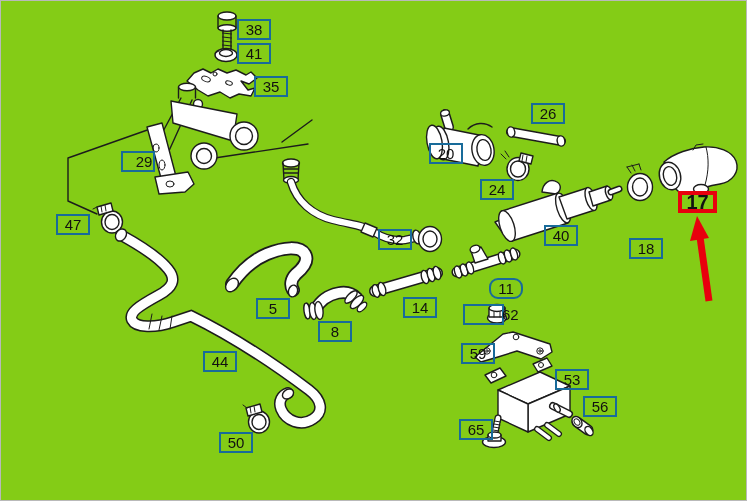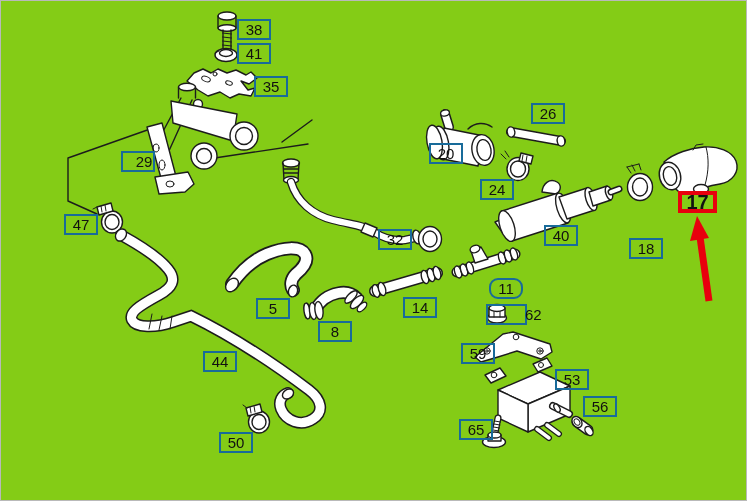--- a/index.html
+++ b/index.html
@@ -262,32 +262,32 @@
     <g>
       <line x1="708" y1="300" x2="699" y2="236" stroke="#e8000d" stroke-width="7"></line>
       <polygon points="696,215 708,237 689,240" fill="#e8000d"></polygon>
     </g>
   </svg>
 
   <div class="plabel" style="left:236px;top:18px;">38</div>
   <div class="plabel" style="left:236px;top:42px;">41</div>
   <div class="plabel" style="left:253px;top:75px;">35</div>
   <div class="plabel" style="left:120px;top:150px;padding-left:12px;">29</div>
-  <div class="plabel" style="left:63px;top:213px;">47</div>
+  <div class="plabel" style="left:55px;top:213px;">47</div>
   <div class="plabel" style="left:428px;top:142px;">20</div>
   <div class="plabel" style="left:530px;top:102px;">26</div>
   <div class="plabel" style="left:479px;top:178px;">24</div>
   <div class="plabel" style="left:377px;top:228px;">32</div>
   <div class="plabel" style="left:543px;top:224px;">40</div>
   <div class="plabel" style="left:628px;top:201px;margin-top:36px;">18</div>
   <div class="plabel" style="left:255px;top:297px;">5</div>
   <div class="plabel" style="left:317px;top:320px;">8</div>
   <div class="plabel" style="left:402px;top:296px;">14</div>
   <div class="plabel" style="left:488px;top:277px;border-radius:9px;">11</div>
-  <div class="plabel" style="left:485px;top:303px;padding-left:37px;">62</div>
+  <div class="plabel" style="left:462px;top:303px;padding-left:37px;">62</div>
   <div class="plabel" style="left:460px;top:342px;">59</div>
   <div class="plabel" style="left:554px;top:368px;">53</div>
   <div class="plabel" style="left:582px;top:395px;">56</div>
   <div class="plabel" style="left:458px;top:418px;">65</div>
   <div class="plabel" style="left:202px;top:350px;">44</div>
   <div class="plabel" style="left:218px;top:431px;">50</div>
   <div class="plabel hl" style="left:677px;top:190px;">17</div>
 
 </div>
 

